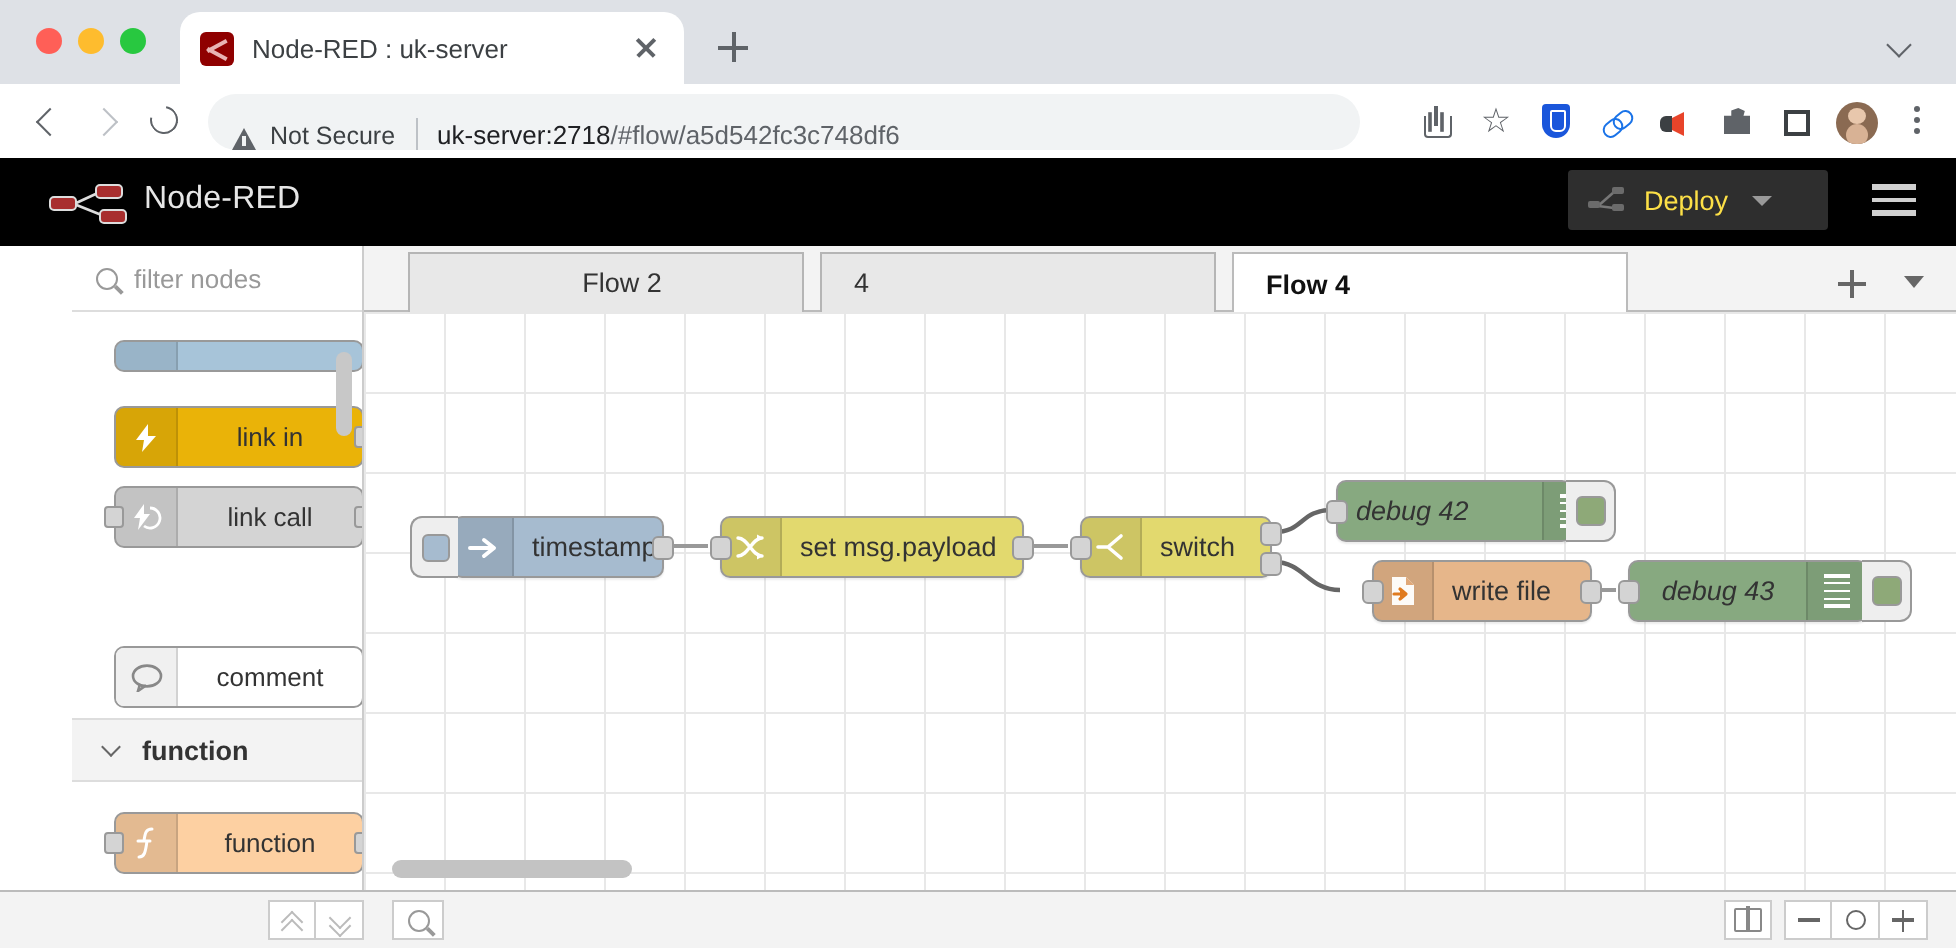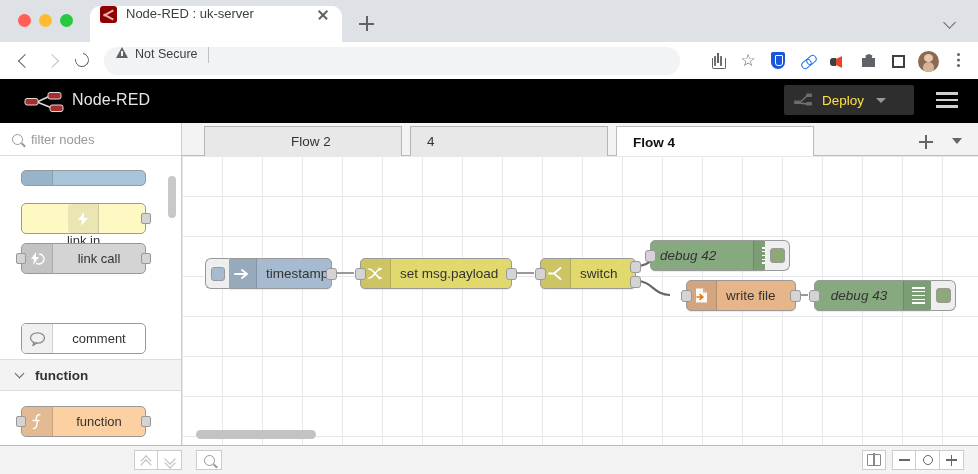--- a/index.html
+++ b/index.html
@@ -17,21 +17,21 @@
   }
   .win-btns { position: absolute; top: 14px; left: 18px; display: flex; gap: 8px; }
   .win-btn { width: 13px; height: 13px; border-radius: 50%; }
   .win-btn.red { background: #ff5f57; }
   .win-btn.yellow { background: #febc2e; }
   .win-btn.green { background: #28c840; }
 
   .tab {
     position: absolute; top: 6px; left: 90px; width: 252px; height: 36px;
     background: #fff; border-radius: 10px 10px 0 0;
-    display: flex; align-items: flex-start; padding: 0 10px;
+    display: flex; align-items: center; padding: 0 10px;
   }
   .tab-favicon {
     width: 17px; height: 17px; border-radius: 3px; background: #8f0000;
     position: relative; flex: 0 0 auto; margin-right: 9px;
   }
   .tab-favicon::before, .tab-favicon::after {
     content: ""; position: absolute; background: #e8b4b4;
   }
   .tab-favicon::before { width: 11px; height: 2px; left: 3px; top: 6px; transform: rotate(-28deg); }
   .tab-favicon::after { width: 11px; height: 2px; left: 3px; top: 10px; transform: rotate(28deg); }
@@ -79,21 +79,21 @@
   .ico-reload {
     position: absolute; left: 7px; top: 6px; width: 14px; height: 14px;
     border: 1.9px solid #5f6368; border-radius: 50%;
     border-top-color: transparent;
     transform: rotate(-35deg);
   }
 
   .omnibox {
     position: absolute; left: 104px; top: 47px; width: 576px; height: 28px;
     background: #f1f3f4; border-radius: 14px;
-    display: flex; align-items: flex-start; padding: 0 12px;
+    display: flex; align-items: flex-end; padding: 0 12px;
   }
   .warn-tri {
     width: 0; height: 0; border-left: 6px solid transparent;
     border-right: 6px solid transparent; border-bottom: 11px solid #5f6368;
     position: relative; flex: 0 0 auto; margin-right: 7px;
   }
   .warn-tri::after {
     content: ""; position: absolute; left: -1px; top: 4px;
     width: 2px; height: 5px; background: #f1f3f4;
   }
@@ -219,21 +219,21 @@
   .tab-add::after { width: 2.4px; height: 14px; left: 8px; top: 2px; }
   .tab-menu-caret {
     position: absolute; top: 15px; left: 770px; width: 0; height: 0;
     border-left: 5px solid transparent; border-right: 5px solid transparent;
     border-top: 6px solid #666;
   }
 
   
   .palette {
     position: absolute; top: 123px; left: 0; width: 182px; height: 322px;
-    background: #fff; border-right: 1px solid #ccc;
+    background: #fff; border-right: 1px solid #ccc; padding-left: 36px;
   }
   .palette-search {
     height: 33px; border-bottom: 1px solid #ddd;
     display: flex; align-items: center; padding-left: 12px;
   }
   .mag {
     width: 11px; height: 11px; border: 1.7px solid #999; border-radius: 50%;
     position: relative; flex: 0 0 auto; margin-right: 8px;
   }
   .mag::after {
@@ -408,20 +408,23 @@
       </div>
     <div class="nav-ico">
         <div class="ico-reload"></div>
       </div>
   </div>
 
   <div class="omnibox">
     <div class="warn-tri"></div>
     <div class="not-secure">Not Secure</div>
     <div class="omni-div"></div>
+    <div class="url">
+      <span>uk-server:2718</span><span class="dim">/#flow/a5d542fc3c748df6</span>
+    </div>
   </div>
 
   <div class="tb-icons">
     <div class="tb-ico ico-share"></div>
     <div class="tb-ico">
         <div class="ico-star">☆</div>
       </div>
     <div class="tb-ico">
         <div class="ico-shield"></div>
       </div>
@@ -495,21 +498,21 @@
     <div class="palette-search">
       <div class="mag"></div>
       <div class="palette-search-input">filter nodes</div>
     </div>
     <div class="palette-list">
 
       <div class="pal-node" style="top:14px; background:#a7c4d9; height:16px; overflow:hidden;">
         <div class="pal-ico"></div>
       </div>
 
-      <div class="pal-node" style="top:47px; background:#fef9c3;flex-direction:column;">
+      <div class="pal-node" style="top:47px; background:#eab308;">
         <div class="pal-ico">
           <svg width="16" height="16" viewBox="0 0 16 16">
               <path d="M9 1 L3 9 H7 L6 15 L13 7 H9 Z" fill="#fff"></path>
             </svg>
         </div>
         <span class="lbl">link in</span>
         <div class="port out"></div>
       </div>
 
       <div class="pal-node" style="top:87px; background:#d4d4d4;">
@@ -602,21 +605,21 @@
         </svg>
       </div>
       <div class="body">
           <span class="label">switch</span>
         </div>
       <div class="nr-port" style="left:-6px; top:9px;"></div>
       <div class="nr-port" style="right:-6px; top:2px;"></div>
       <div class="nr-port" style="right:-6px; top:17px;"></div>
     </div>
 
-    <div class="nr-node" style="left:468px; top:84px; width:118px; background:#87a980;gap:28px;">
+    <div class="nr-node" style="left:486px; top:84px; width:118px; background:#87a980;gap:28px;">
       <div class="body" style="justify-content:center;">
         <span class="label italic">debug 42</span>
       </div>
       <div class="dbg-lines">
         <span></span>
           <span></span>
           <span></span>
           <span></span>
           <span></span>
       </div>

